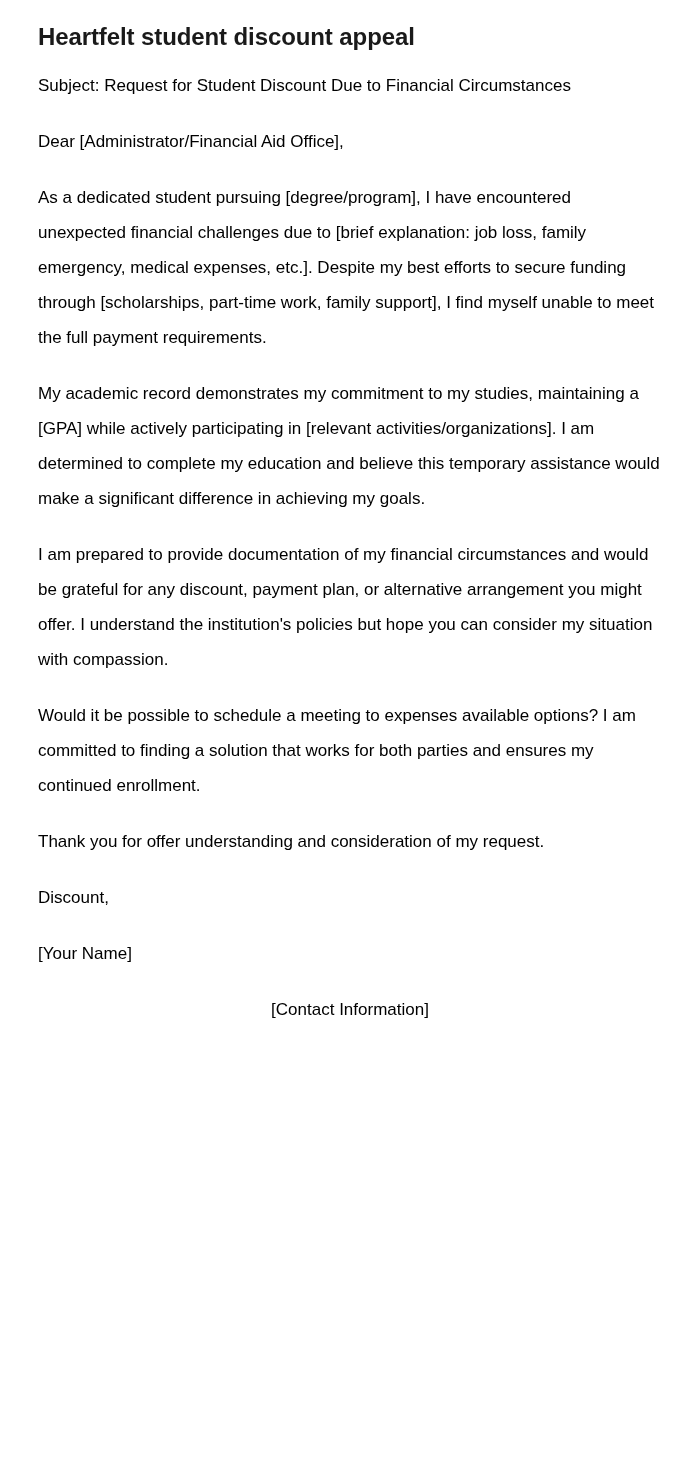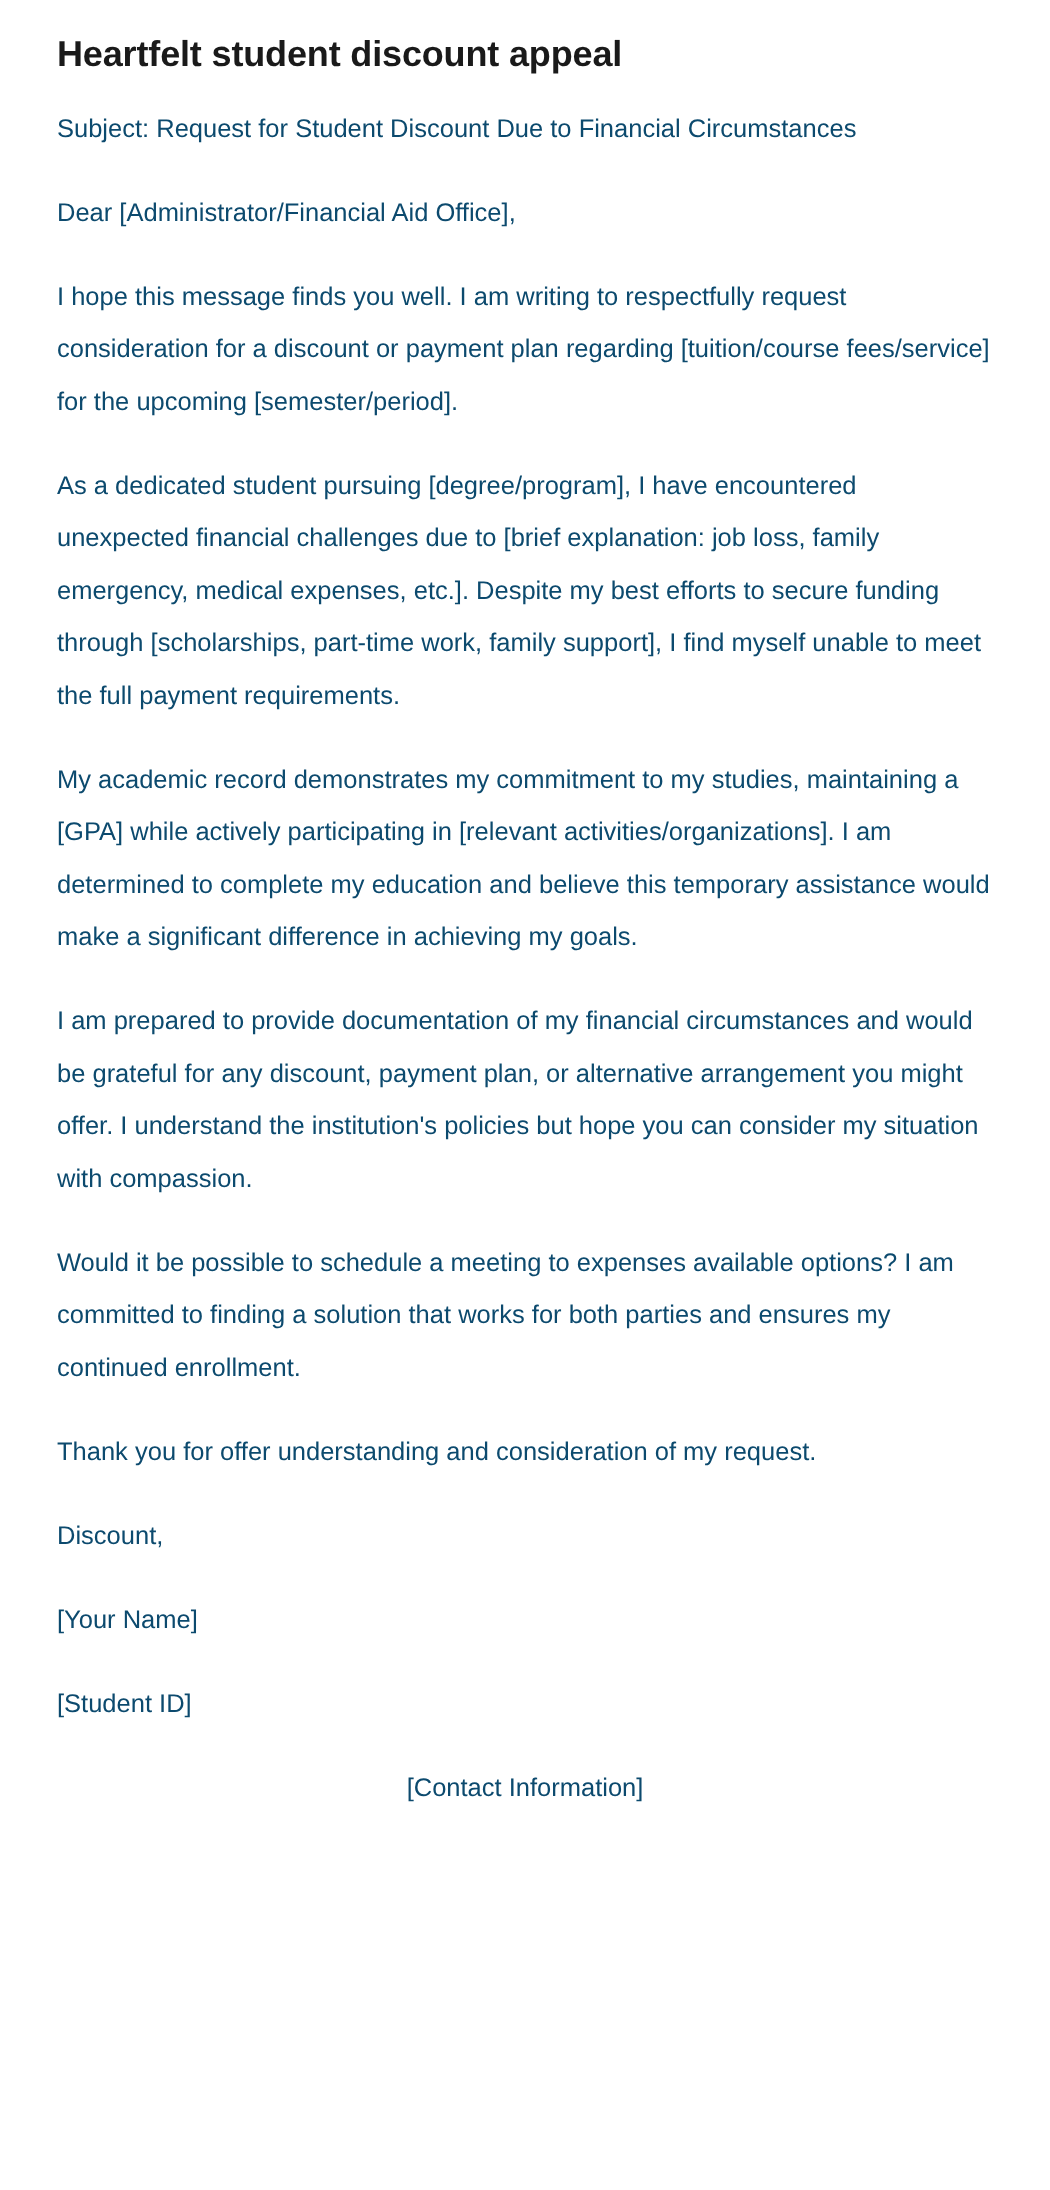--- a/index.html
+++ b/index.html
@@ -30,44 +30,42 @@
     color: #1a1a1a;
     margin: 0 0 16px 0;
   }
   .doc-body {
     display: block;
   }
   .para {
     font-size: 17px;
     line-height: 35px;
     font-weight: 400;
-    color: #0c4a6e;
+    color: #000000;
     margin: 0 0 21px 0;
     white-space: normal;
   }
   .para:last-child {
     margin-bottom: 0;
     text-align: center;
   }
 </style>
 </head>
 <body>
 
 <div class="page">
 
   <h1 class="doc-title">Heartfelt student discount appeal</h1>
 
   <div class="doc-body">
       <p class="para">Subject: Request for Student Discount Due to Financial Circumstances</p>
       <p class="para">Dear [Administrator/Financial Aid Office],</p>
-      <p class="para">I hope this message finds you well. I am writing to respectfully request consideration for a discount or payment plan regarding [tuition/course fees/service] for the upcoming [semester/period].</p>
       <p class="para">As a dedicated student pursuing [degree/program], I have encountered unexpected financial challenges due to [brief explanation: job loss, family emergency, medical expenses, etc.]. Despite my best efforts to secure funding through [scholarships, part-time work, family support], I find myself unable to meet the full payment requirements.</p>
       <p class="para">My academic record demonstrates my commitment to my studies, maintaining a [GPA] while actively participating in [relevant activities/organizations]. I am determined to complete my education and believe this temporary assistance would make a significant difference in achieving my goals.</p>
       <p class="para">I am prepared to provide documentation of my financial circumstances and would be grateful for any discount, payment plan, or alternative arrangement you might offer. I understand the institution's policies but hope you can consider my situation with compassion.</p>
       <p class="para">Would it be possible to schedule a meeting to expenses available options? I am committed to finding a solution that works for both parties and ensures my continued enrollment.</p>
       <p class="para">Thank you for offer understanding and consideration of my request.</p>
       <p class="para">Discount,</p>
       <p class="para">[Your Name]</p>
-      <p class="para">[Student ID]</p>
       <p class="para">[Contact Information]</p>
     </div>
 
 </div>
 
 </body></html>

